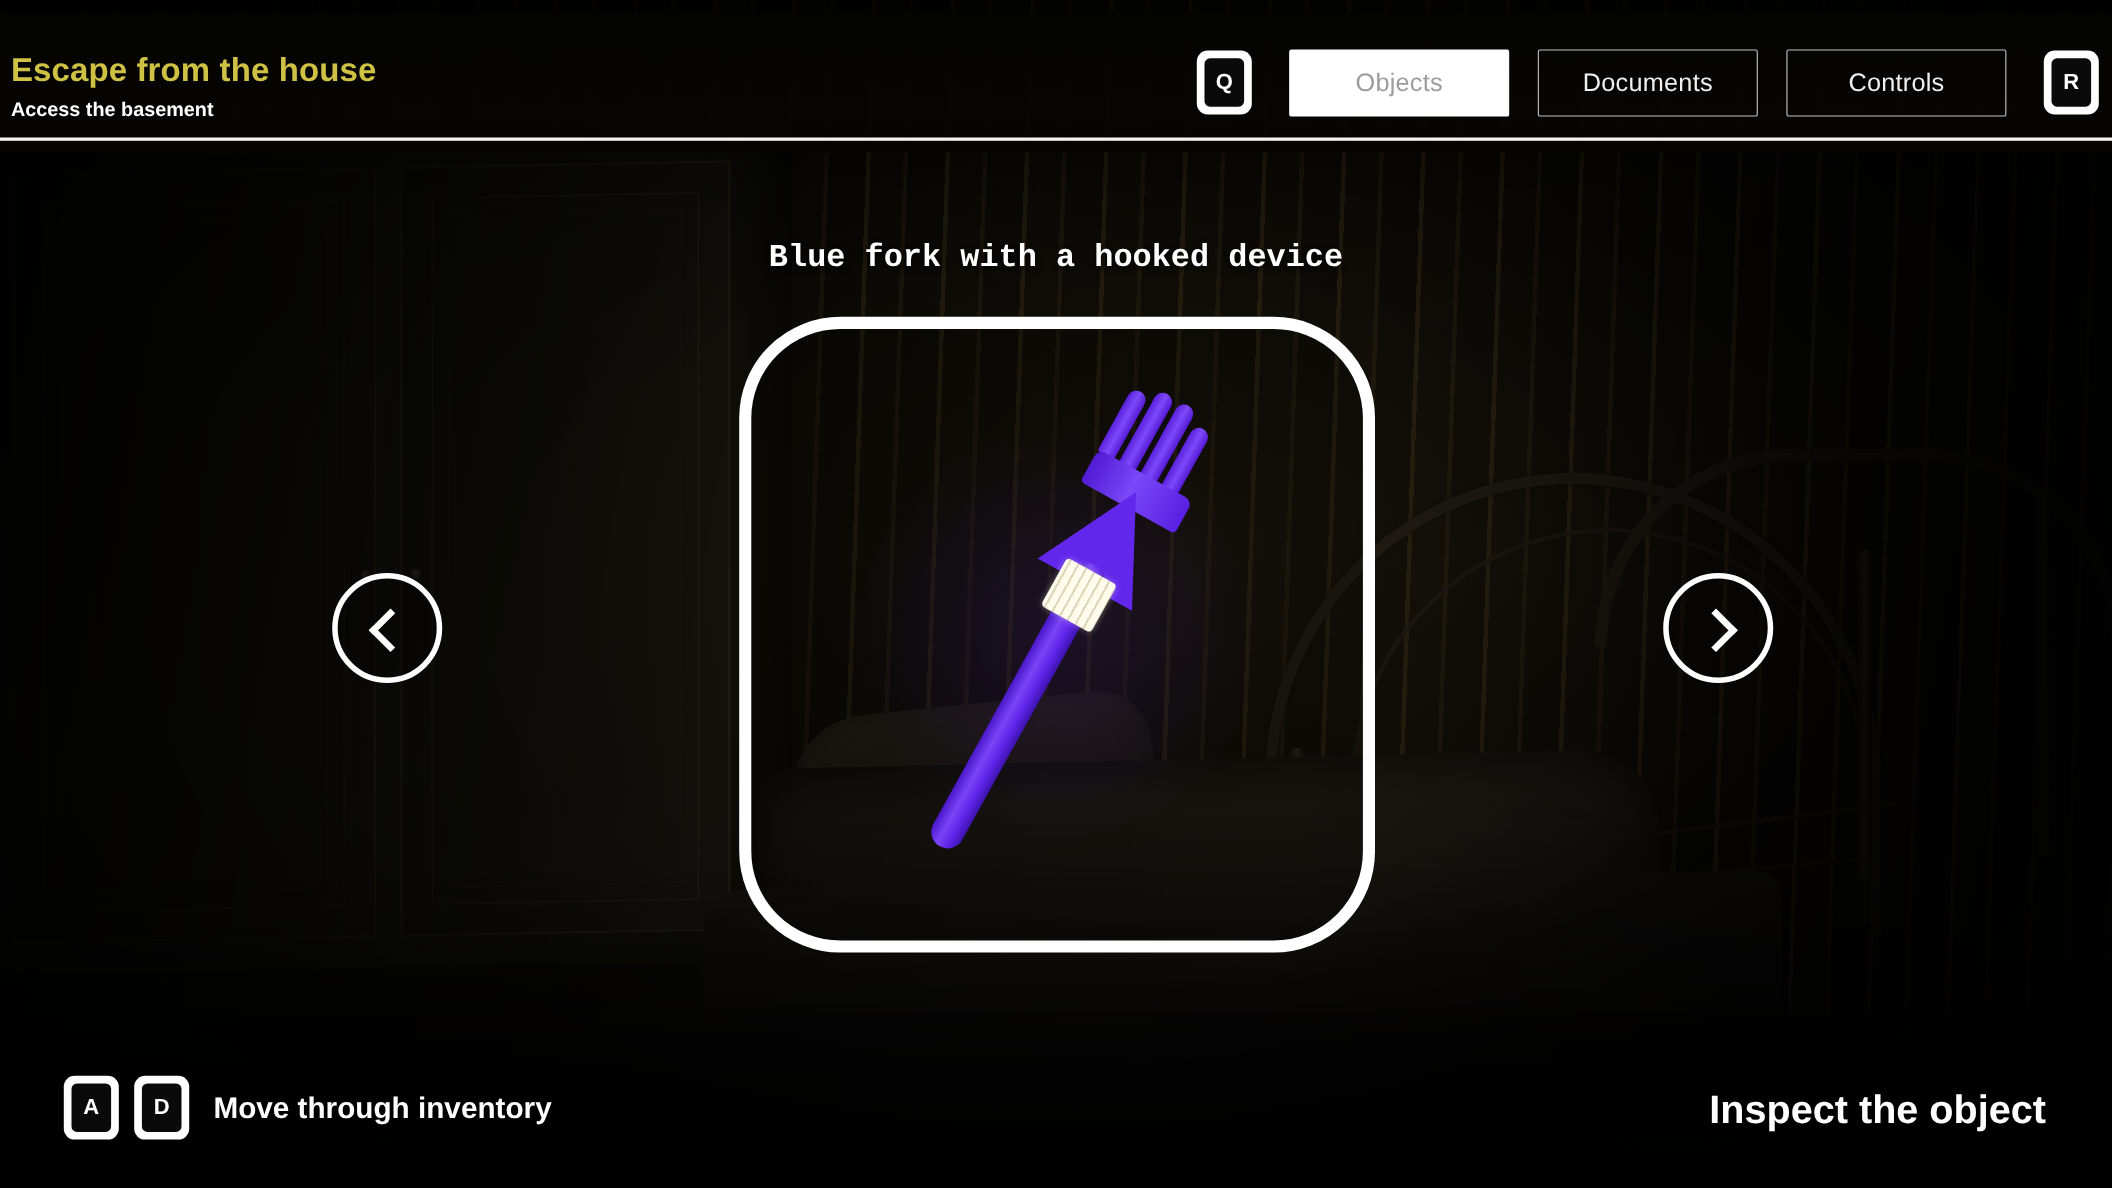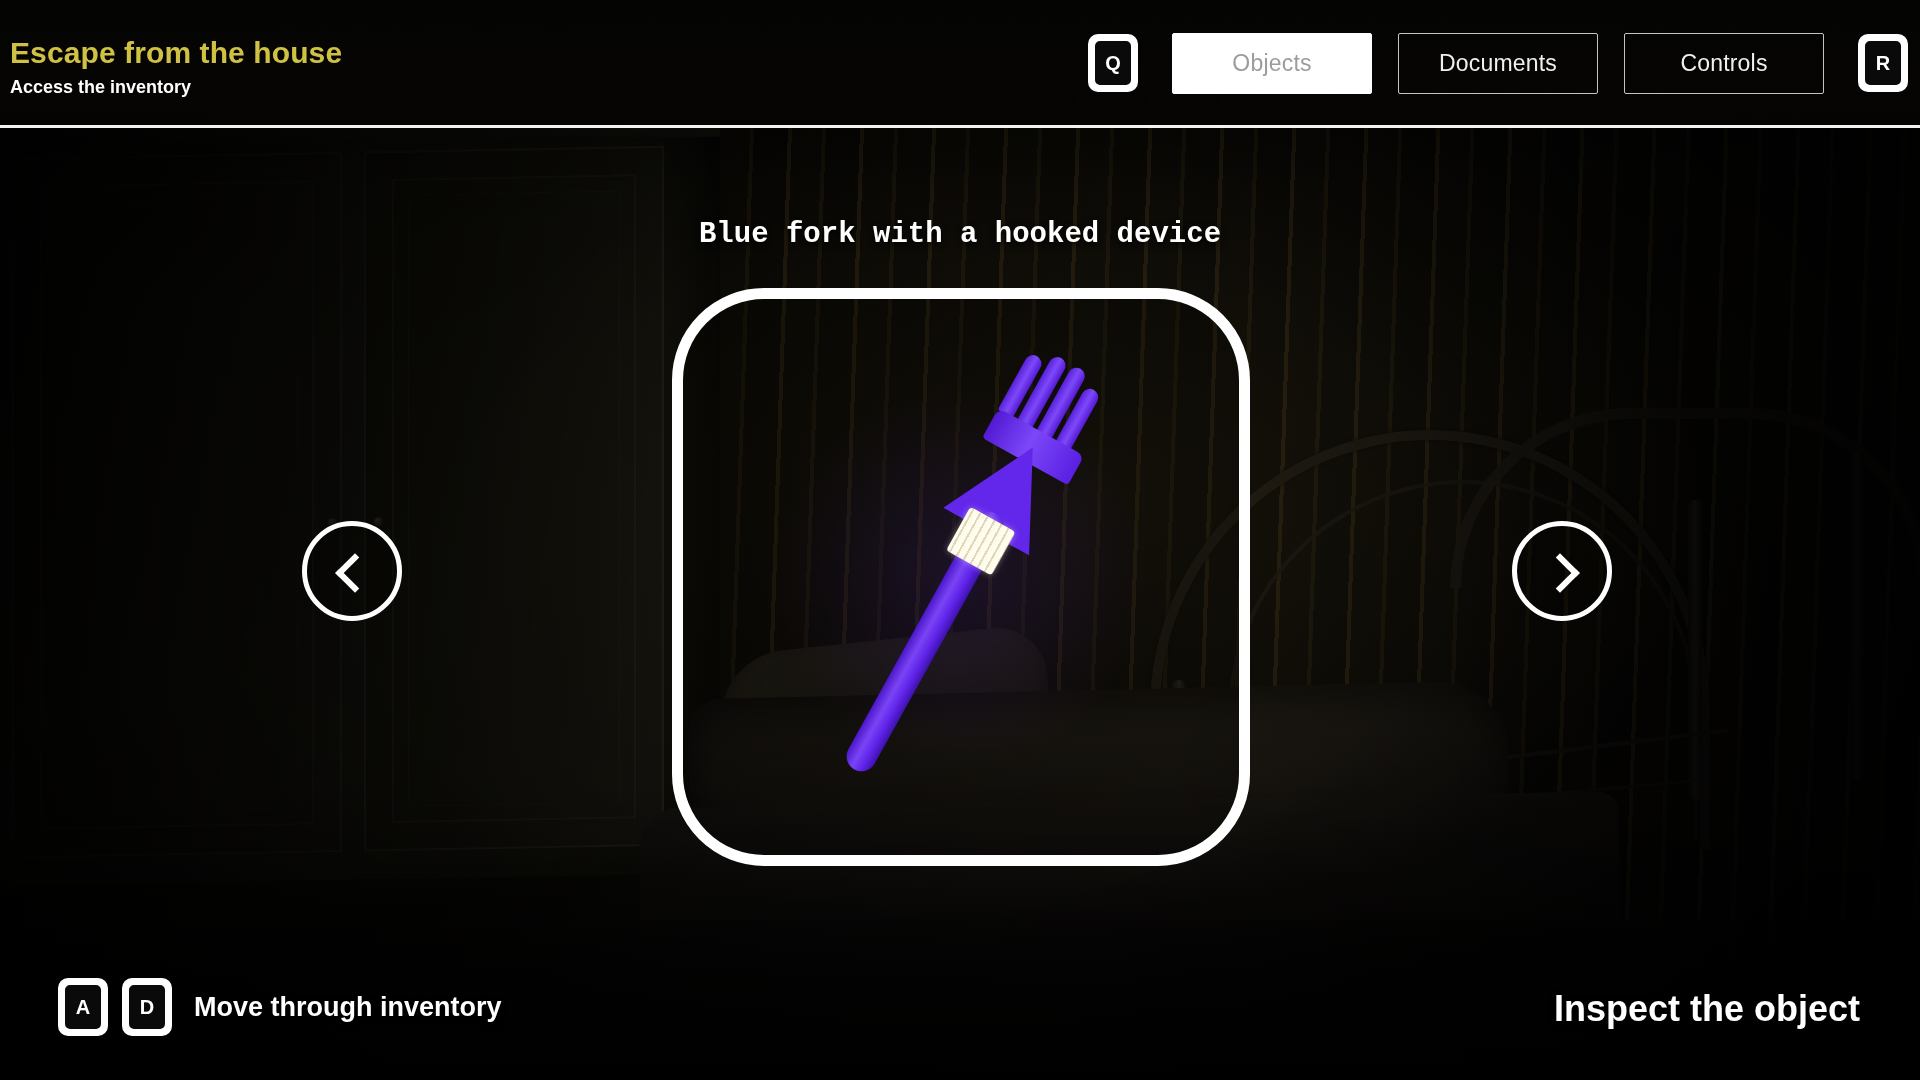--- a/index.html
+++ b/index.html
@@ -139,21 +139,21 @@
   }
   .vignette {
     position:absolute; inset:0; pointer-events:none;
     background:
       radial-gradient(ellipse 1180px 760px at 50% 52%, rgba(0,0,0,0) 40%, rgba(0,0,0,0.72) 100%),
       linear-gradient(180deg, rgba(0,0,0,0.55) 0%, rgba(0,0,0,0) 18%, rgba(0,0,0,0) 72%, rgba(0,0,0,0.78) 100%);
   }
 
   
   .header {
-    position:absolute; left:0; top:0; width:1920px; height:126px;
+    position:absolute; left:0; top:12px; width:1920px; height:126px;
     background:linear-gradient(180deg, rgba(4,4,3,0.97) 0%, rgba(6,5,4,0.93) 72%, rgba(5,4,3,0.97) 100%);
     z-index:20;
   }
   .header-divider {
     position:absolute; left:0; top:125px; width:1920px; height:3px;
     background:#f2f2f2; z-index:21;
   }
   .title-block { position:absolute; left:10px; top:36px; }
   .game-title {
     color:#cfc144; font-size:30px; font-weight:bold; letter-spacing:0.1px;
@@ -331,21 +331,21 @@
     <div class="blanket"></div>
 
     <div class="floor"></div>
     <div class="wall-shade"></div>
     <div class="vignette"></div>
   </div>
 
   <div class="header">
     <div class="title-block">
       <div class="game-title">Escape from the house</div>
-      <div class="game-subtitle">Access the inventory</div>
+      <div class="game-subtitle">Access the basement</div>
     </div>
 
     <div class="header-nav">
       <div class="keycap" style="margin-right:34px;">
         <div class="keycap-inner">Q</div>
       </div>
 
       <div class="nav-btn active" style="margin-right:26px;">Objects</div>
       <div class="nav-btn" style="margin-right:26px;">Documents</div>
       <div class="nav-btn" style="margin-right:34px;">Controls</div>

